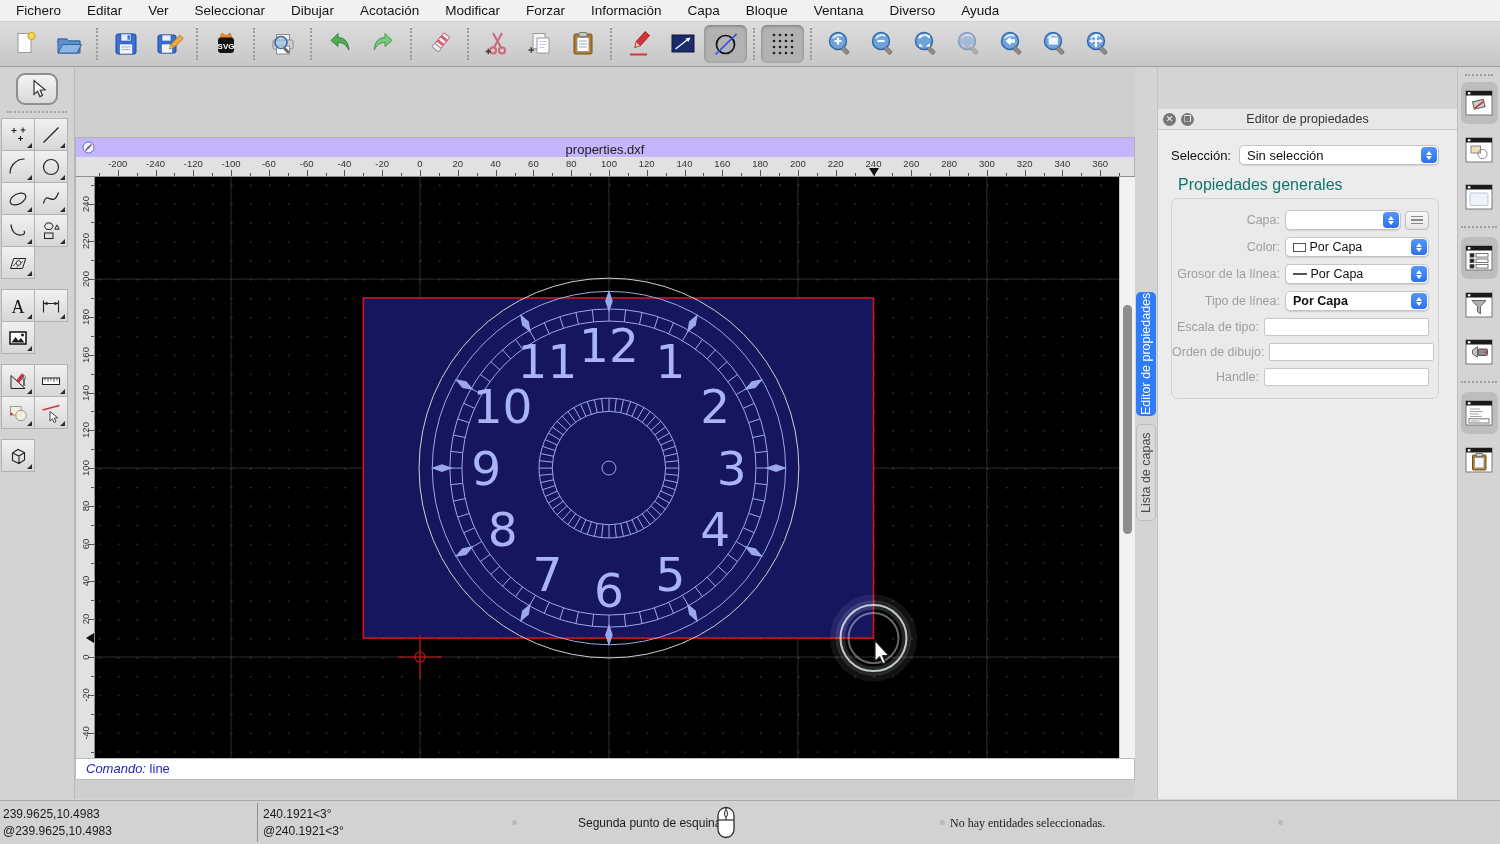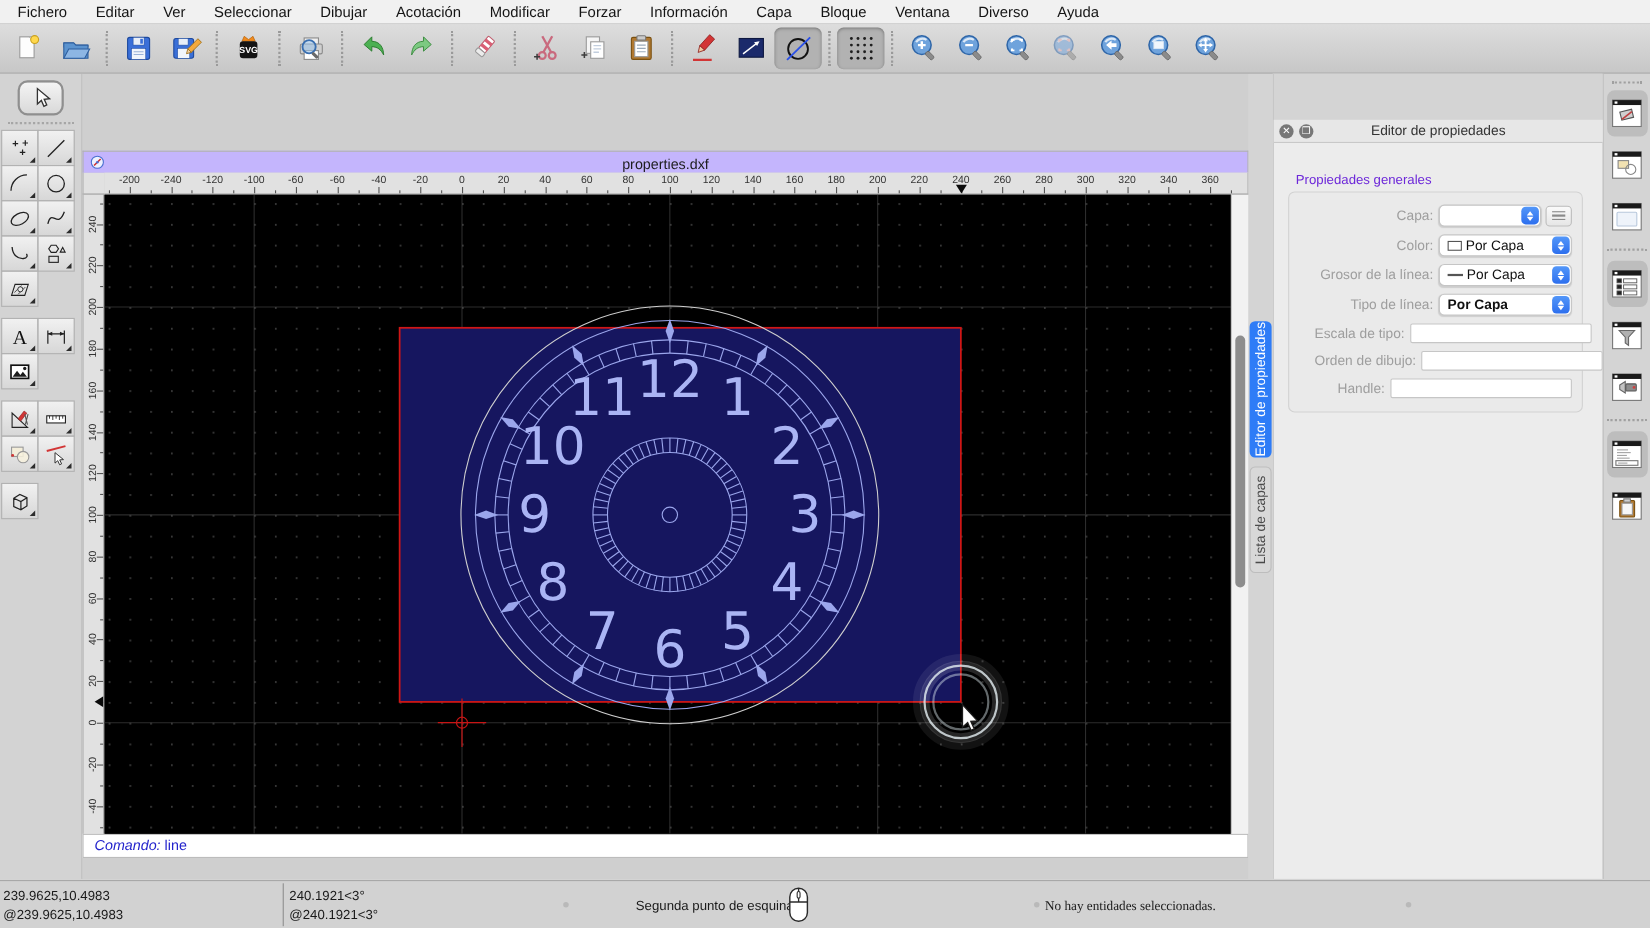--- a/index.html
+++ b/index.html
@@ -83,22 +83,22 @@
   .win-btn { width:13px; height:13px; border-radius:50%; background:#777; color:#fff; font-size:9px; line-height:13px; text-align:center; margin-right:5px; z-index:2; }
   .panel-title { position:absolute; left:0; right:0; text-align:center; font-size:12.5px; color:#333; }
   .panel-body { padding:15px 18px 0 13px; }
   .sel-row { display:flex; align-items:center; gap:8px; }
   .sel-row > label { font-size:13px; }
   .mac-select { flex:1; height:20px; background:#fff; border:1px solid #c5c5c5; border-radius:5px; box-shadow:0 1px 1px rgba(0,0,0,.12); display:flex; align-items:center; padding:0 20px 0 7px; position:relative; font-size:13px; }
   .stepper { position:absolute; right:1px; top:1px; bottom:1px; width:16px; border-radius:4px; background:linear-gradient(#5397f9,#2d6fee); display:flex; flex-direction:column; align-items:center; justify-content:center; gap:1px; }
   .stepper i { width:0; height:0; border-left:3.5px solid transparent; border-right:3.5px solid transparent; display:block; }
   .stepper .up { border-bottom:4px solid #fff; }
   .stepper .dn { border-top:4px solid #fff; }
-  .group-label { color:#6d28d9; font-size:12px; margin:11px 0 4px 7px; }
-  .group-box { border:1px solid #d2d2d2; border-radius:6px; background:#eaeaea; padding:11px 9px 12px 23px; }
+  .group-label { color:#0f766e; font-size:16px; margin:11px 0 4px 7px; }
+  .group-box { border:1px solid #d2d2d2; border-radius:6px; background:#eaeaea; padding:11px 9px 12px 0; }
   .prop-row { display:flex; align-items:center; margin-bottom:7px; gap:5px; }
   .prop-row:last-child { margin-bottom:0; }
   .prop-label { width:108px; text-align:right; color:#9e9e9e; font-size:12.5px; white-space:nowrap; }
   .prop-ctl { flex:1; display:flex; align-items:center; gap:4px; }
   .prop-ctl .mac-select { font-size:12.5px; }
   .swatch-rect { width:13px; height:9px; border:1.5px solid #555; background:#fff; flex:none; }
   .swatch-line { width:14px; height:2px; background:#555; flex:none; }
   .plain-input { flex:1; height:18px; background:#fff; border:1px solid #c6c6c6; border-radius:2px; font-family:inherit; font-size:12px; padding:0 4px; }
   .menu-btn { width:24px; height:19px; border:1px solid #bdbdbd; border-radius:4px; background:linear-gradient(#fafafa,#e6e6e6); display:flex; flex-direction:column; align-items:center; justify-content:center; gap:2px; flex:none; }
   .menu-btn i { display:block; width:12px; height:1.5px; background:#8a8a8a; }
@@ -851,20 +851,30 @@
   </div>
 
   <div class="right-panel">
     <div class="panel-spacer"></div>
     <div class="panel-header">
       <div class="win-btn">✕</div>
       <div class="win-btn">❐</div>
       <div class="panel-title">Editor de propiedades</div>
     </div>
     <div class="panel-body">
+      <div class="sel-row">
+        <label>Selección:</label>
+        <div class="mac-select">
+          <span>Sin selección</span>
+          <span class="stepper">
+              <i class="up"></i>
+              <i class="dn"></i>
+            </span>
+        </div>
+      </div>
       <div class="group-label">Propiedades generales</div>
       <div class="group-box" id="prop-rows">
           <div class="prop-row">
             <div class="prop-label">Capa:</div>
             <div class="prop-ctl">
               <div class="mac-select">
                 <span></span>
                 <span class="stepper">
                   <i class="up"></i>
                   <i class="dn"></i>

